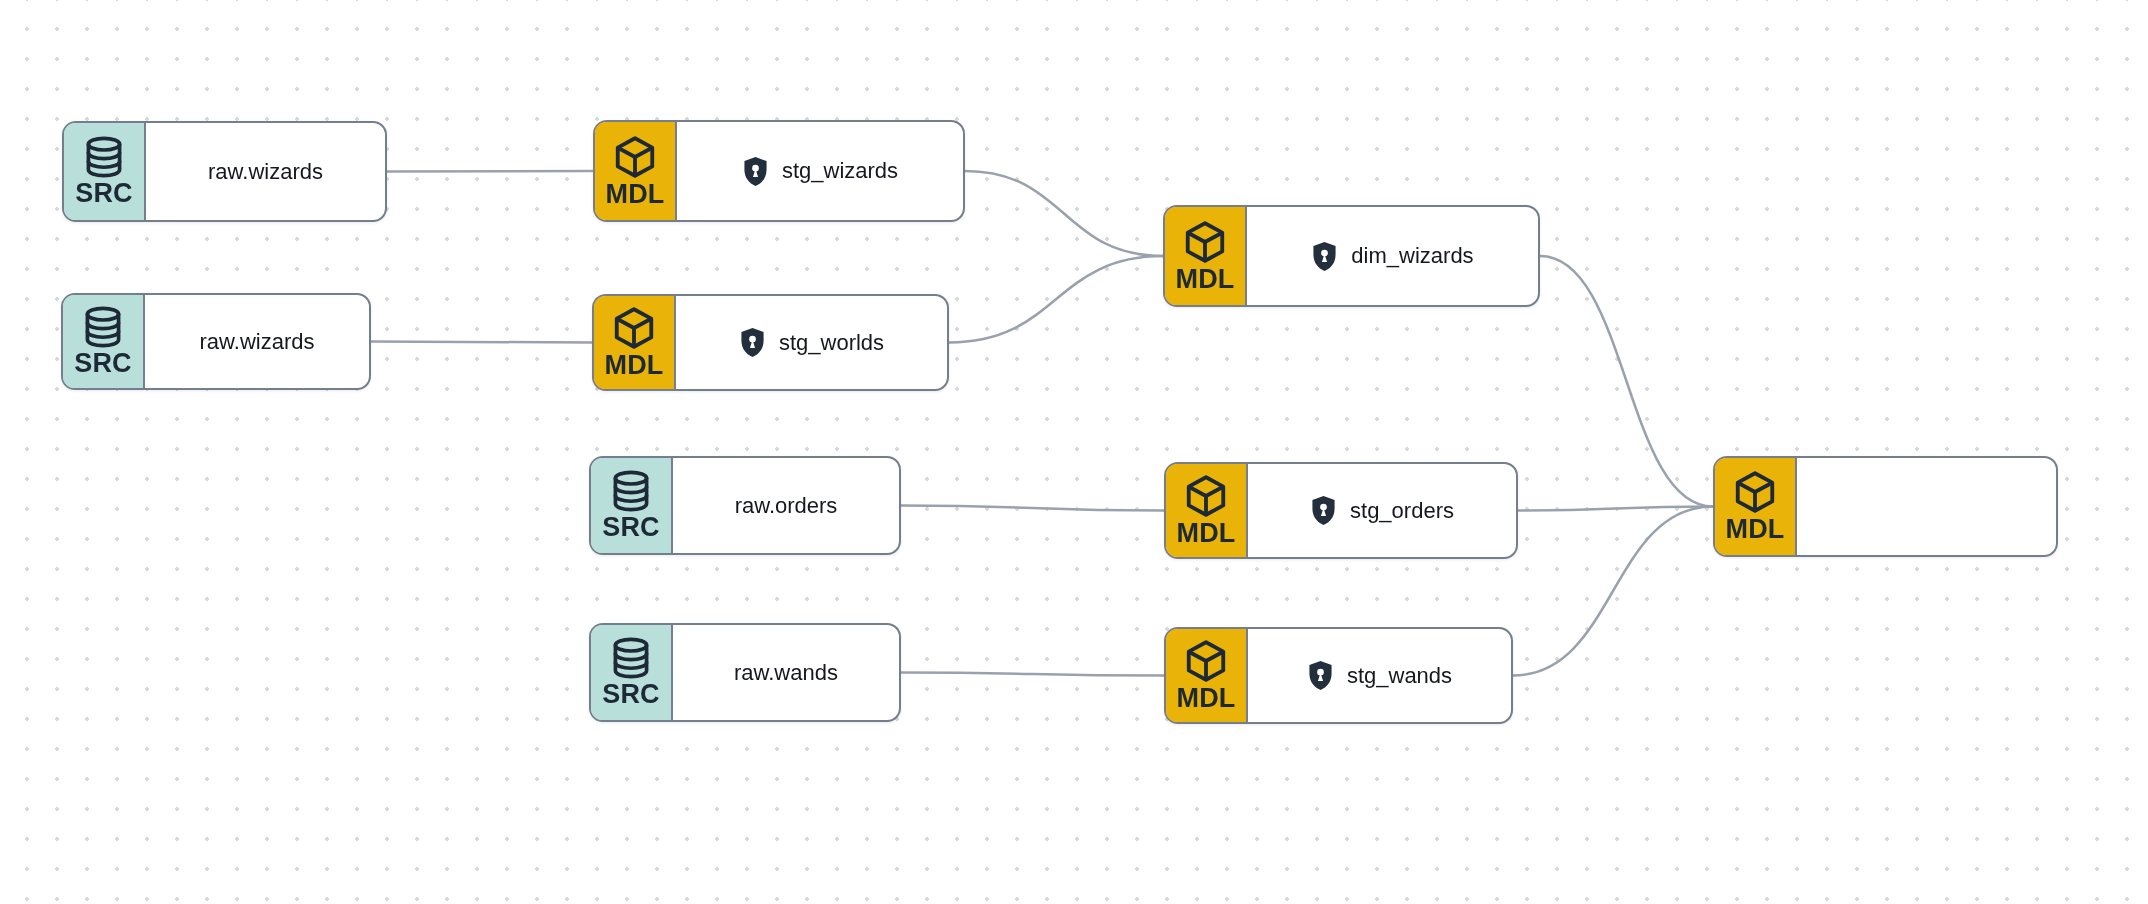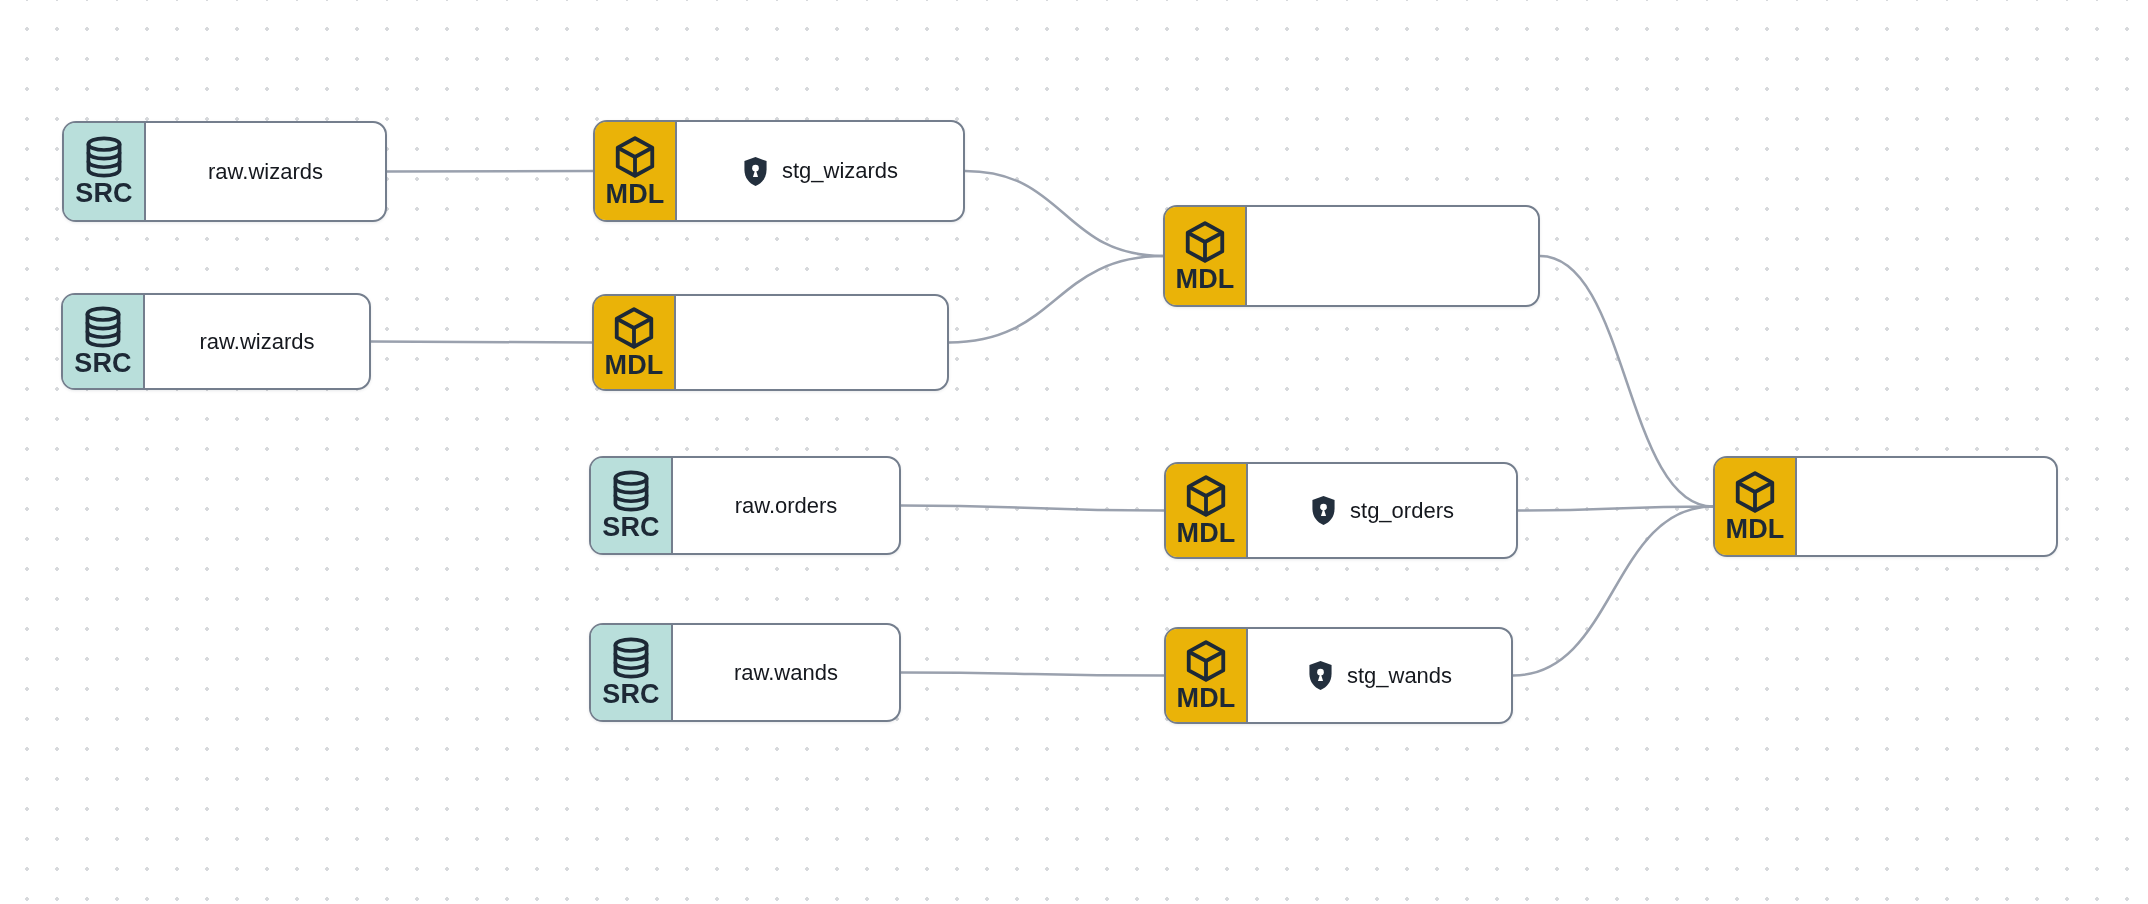--- a/index.html
+++ b/index.html
@@ -100,31 +100,47 @@
 
   <div class="node" style="left:592px;top:294px;width:357px;height:97px;">
     <div class="side mdl">
       <svg class="ic" width="46" height="46" viewBox="0 0 24 24" fill="none" stroke="#1d2936" stroke-width="2" stroke-linecap="round" stroke-linejoin="round">
         <path d="M12 2.2 L21 7.1 V16.9 L12 21.8 L3 16.9 V7.1 Z"></path>
         <path d="M3.3 7.3 L12 12 L20.7 7.3"></path>
         <path d="M12 12 V21.5"></path>
       </svg>
       <span class="kind">MDL</span>
     </div>
+    <div class="body">
+      <svg class="ic" width="27" height="31" viewBox="0 0 24 28">
+        <path d="M12 1 L22 4.6 V12.2 C22 19.6 17.8 24.8 12 27 C6.2 24.8 2 19.6 2 12.2 V4.6 Z" fill="#232f3d"></path>
+        <circle cx="12" cy="11" r="3" fill="#ffffff"></circle>
+        <path d="M12 11.5 L14.3 19 H9.7 Z" fill="#ffffff"></path>
+      </svg>
+      <span class="label">stg_worlds</span>
+    </div>
   </div>
 
   <div class="node" style="left:1163px;top:205px;width:377px;height:102px;">
     <div class="side mdl">
       <svg class="ic" width="46" height="46" viewBox="0 0 24 24" fill="none" stroke="#1d2936" stroke-width="2" stroke-linecap="round" stroke-linejoin="round">
         <path d="M12 2.2 L21 7.1 V16.9 L12 21.8 L3 16.9 V7.1 Z"></path>
         <path d="M3.3 7.3 L12 12 L20.7 7.3"></path>
         <path d="M12 12 V21.5"></path>
       </svg>
       <span class="kind">MDL</span>
     </div>
+    <div class="body">
+      <svg class="ic" width="27" height="31" viewBox="0 0 24 28">
+        <path d="M12 1 L22 4.6 V12.2 C22 19.6 17.8 24.8 12 27 C6.2 24.8 2 19.6 2 12.2 V4.6 Z" fill="#232f3d"></path>
+        <circle cx="12" cy="11" r="3" fill="#ffffff"></circle>
+        <path d="M12 11.5 L14.3 19 H9.7 Z" fill="#ffffff"></path>
+      </svg>
+      <span class="label">dim_wizards</span>
+    </div>
   </div>
 
   <div class="node" style="left:589px;top:456px;width:312px;height:99px;">
     <div class="side src">
       <svg class="ic" width="44" height="44" viewBox="0 0 24 24" fill="none" stroke="#1d2936" stroke-width="2" stroke-linecap="round">
         <ellipse cx="12" cy="5" rx="8.5" ry="3.2"></ellipse>
         <path d="M3.5 5 V19 c0 1.77 3.8 3.2 8.5 3.2 s8.5 -1.43 8.5 -3.2 V5"></path>
         <path d="M3.5 9.7 c0 1.77 3.8 3.2 8.5 3.2 s8.5 -1.43 8.5 -3.2"></path>
         <path d="M3.5 14.4 c0 1.77 3.8 3.2 8.5 3.2 s8.5 -1.43 8.5 -3.2"></path>
       </svg>

